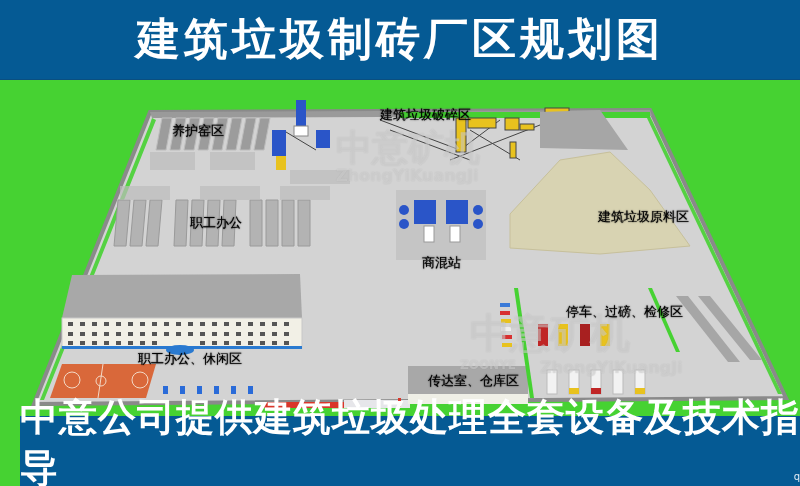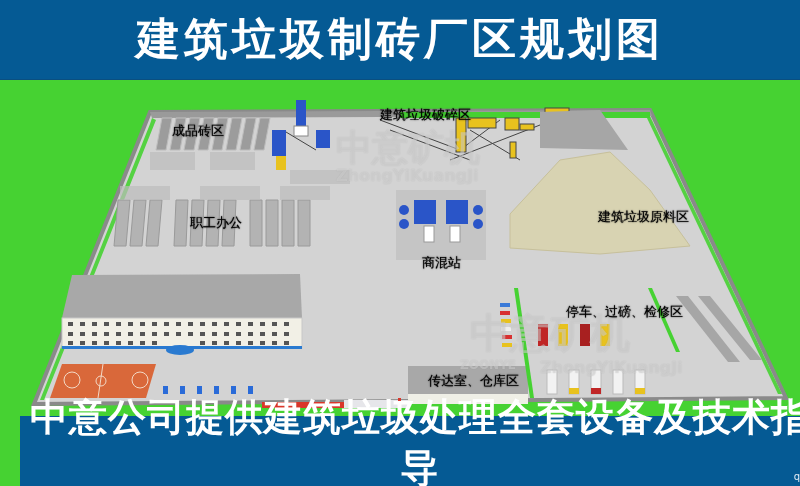--- a/index.html
+++ b/index.html
@@ -1,17 +1,17 @@
 <!DOCTYPE html>
 <html><head>
 <meta charset="utf-8">
 <style>
   * { box-sizing: border-box; margin: 0; padding: 0; }
   html, body { width: 800px; height: 486px; overflow: hidden; background: #46d232; font-family: "DejaVu Sans", sans-serif; }
-  .stage { position: relative; width: 800px; height: 486px; background: #46d232; text-align: center; }
+  .stage { position: relative; width: 800px; height: 486px; background: #46d232; }
 
   .banner { position: absolute; left: 0; width: 800px; background: #055a94; color: #fff; display: flex; align-items: center; justify-content: center; font-weight: bold; }
   .banner-top { top: 0; height: 80px; font-size: 44px; letter-spacing: 4px; border-bottom: 1px solid #0a4f80; }
   .banner-bottom { top: 416px; height: 70px; font-size: 38px; letter-spacing: 1px; padding-bottom: 16px; margin-left: 20px; }
   .credit { position: absolute; right: 8px; bottom: 4px; font-size: 10px; color: #dfe9f3; font-weight: normal; letter-spacing: 0; }
 
   svg.site { position: absolute; left: 0; top: 80px; }
 
   .label { position: absolute; color: #000000; font-size: 13px; text-shadow: 0 0 2px rgba(0,0,0,0.55), 0 0 1px rgba(0,0,0,0.6); white-space: nowrap; }
   .wm { position: absolute; color: rgba(255,255,255,0.35); font-weight: bold; white-space: nowrap; text-shadow: 0 0 1px rgba(120,120,120,0.4); }
@@ -223,25 +223,26 @@
       <rect x="635" y="388" width="10" height="6" fill="#e8c21e"></rect>
     </g>
   </svg>
 
   <div class="wm" style="left:336px; top:124px; font-size:36px;">中意矿机</div>
   <div class="wm" style="left:336px; top:166px; font-size:16px;">ZhongYiKuangJi</div>
   <div class="wm" style="left:470px; top:306px; font-size:40px;">中意矿机</div>
   <div class="wm" style="left:460px; top:358px; font-size:12px;">ZOONYE</div>
   <div class="wm" style="left:540px; top:358px; font-size:16px;">ZhongYiKuangJi</div>
 
-  <div class="label" style="left:172px; top:122px;">成品砖区</div>
+  <div class="label" style="left:172px; top:122px;">养护窑区</div>
   <div class="label" style="left:380px; top:106px;">建筑垃圾破碎区</div>
   <div class="label" style="left:190px; top:214px;">职工办公</div>
   <div class="label" style="left:422px; top:254px;">商混站</div>
   <div class="label" style="left:556px; top:208px;margin-left:42px;">建筑垃圾原料区</div>
   <div class="label" style="left:566px; top:303px;">停车、过磅、检修区</div>
+  <div class="label" style="left:138px; top:350px;">职工办公、休闲区</div>
   <div class="label" style="left:428px; top:372px;">传达室、仓库区</div>
 
   <div class="banner banner-bottom">
     <span>中意公司提供建筑垃圾处理全套设备及技术指导</span>
     <span class="credit">qhc</span>
   </div>
 </div>
 
 </body></html>

